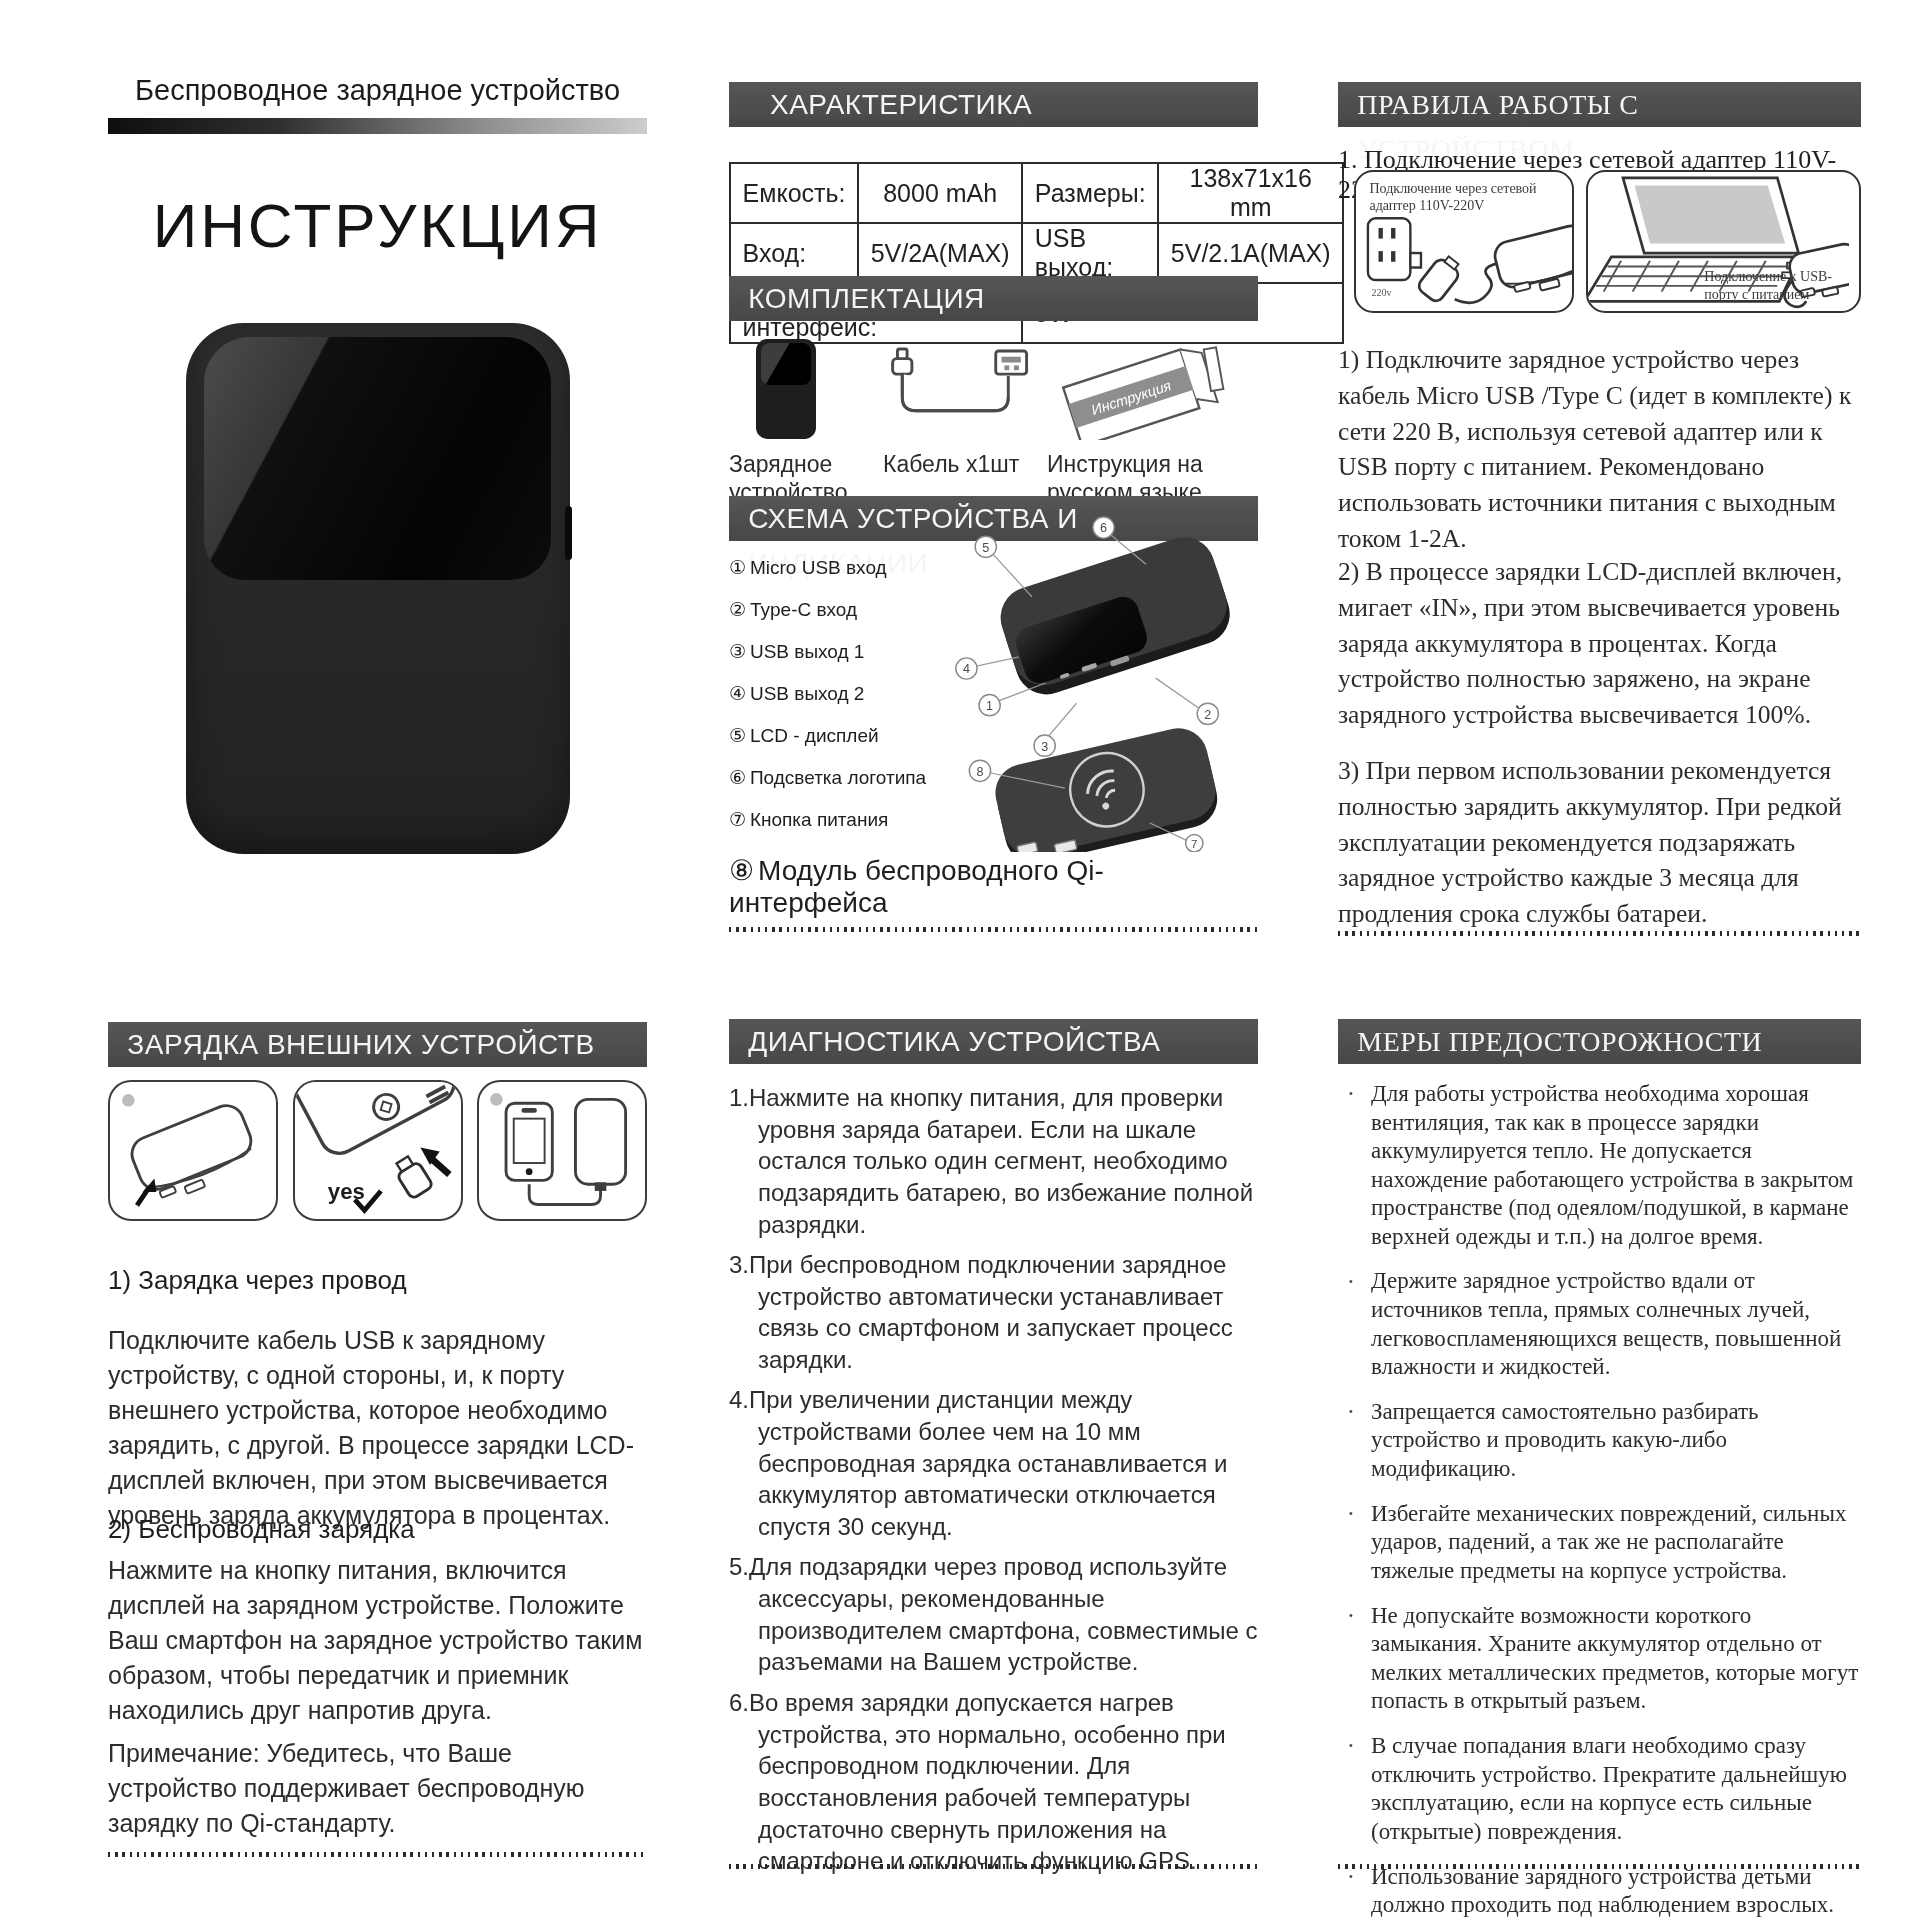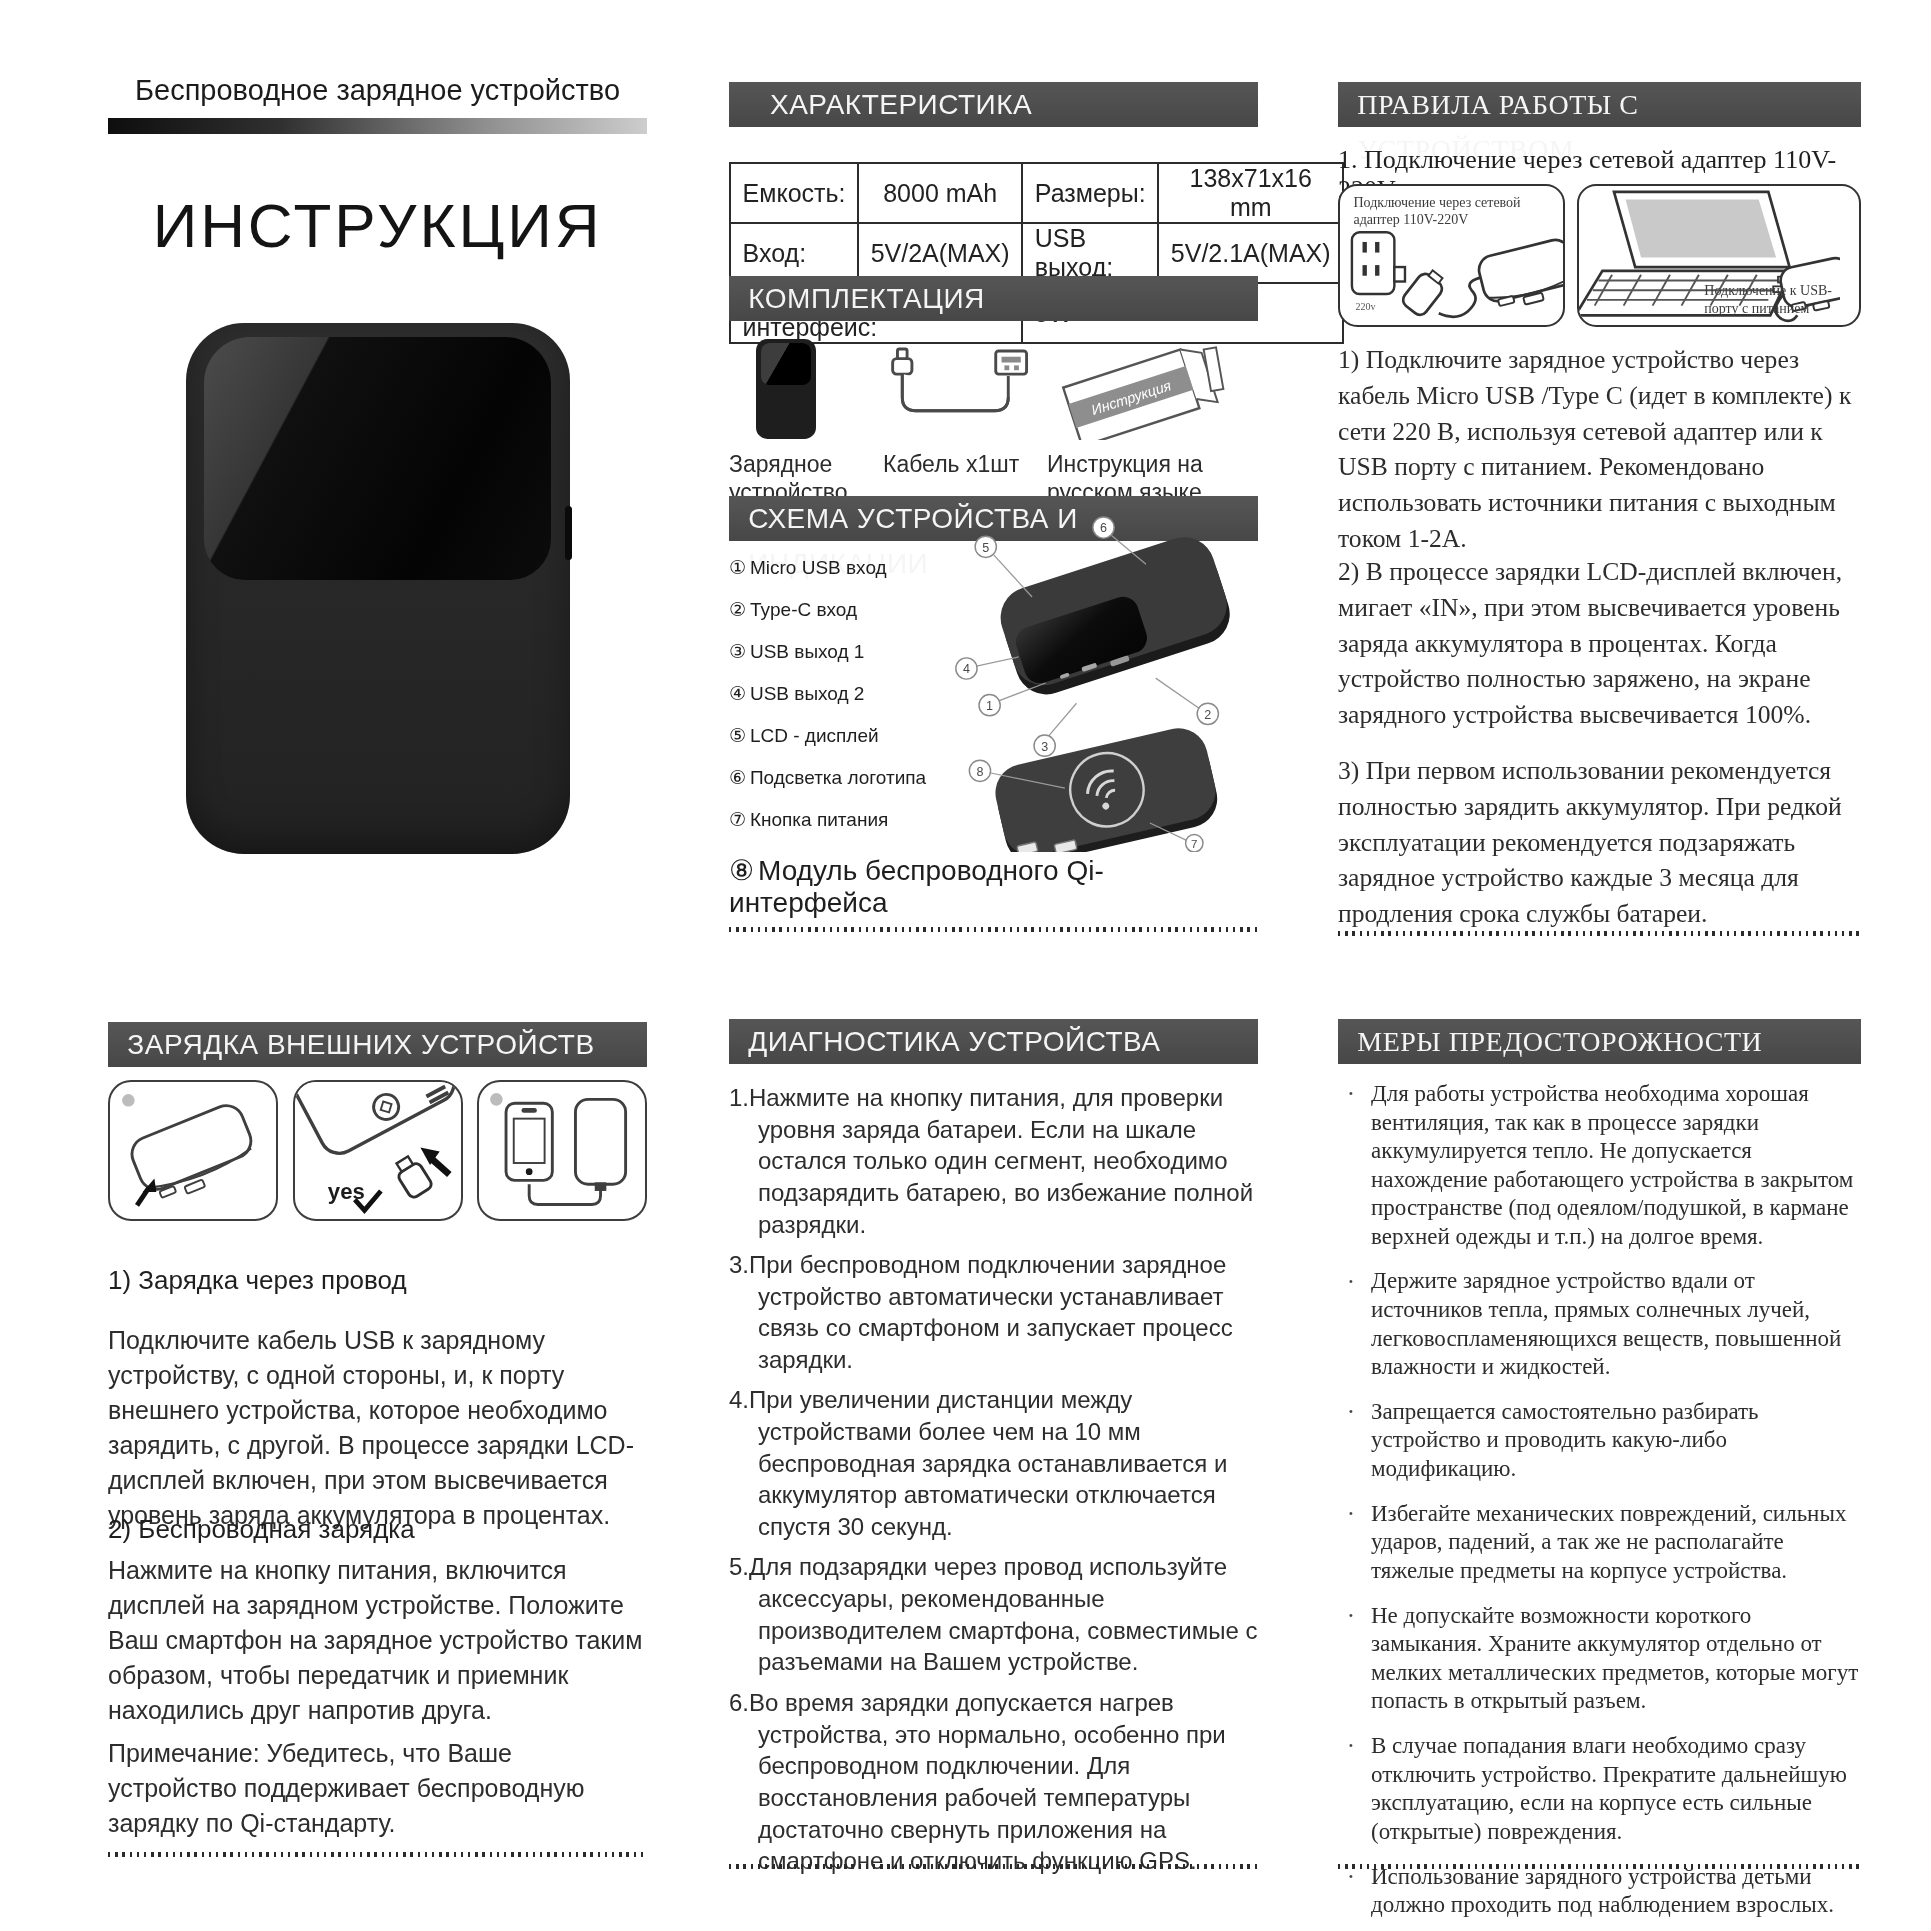--- a/index.html
+++ b/index.html
@@ -71,21 +71,21 @@
   #m-diagram { position:absolute; top:452px; right:0; }
   #m-dots-top { top:867px; }
   #m-bar-diag { top:959px; }
   #m-diag-list { top:1022px; }
   .diag-p { font-size:24px; line-height:1.32; color:#2d2d2d; padding-left:29px; text-indent:-29px; margin-bottom:8.7px; }
   #m-dots-bottom { top:1804px; }
 
   
   #r-bar-rules { top:22px; }
   #r-subtitle { top:85px; font-size:26px; color:#1f1f1f; }
-  #r-figs { top:124px; display:flex; gap:11.6px; }
+  #r-figs { top:110px; display:flex; gap:11.6px;margin-left:16px; }
   .fig-box { border:2.9px solid #333; border-radius:19.3px; background:#fff; position:relative; overflow:hidden; }
   #r-fig1 { width:243px; height:143px; }
   #r-fig2 { width:304px; height:143px; }
   .fig-cap { position:absolute; font-size:14px; line-height:1.25; color:#3c3c3c; }
   #r-fig1-cap { top:7.7px; left:13.5px; width:193px; }
   #r-fig1-outlet { position:absolute; left:15.4px; bottom:13.5px; font-size:10px; color:#555; }
   #r-fig2-cap { bottom:7.7px; right:9.7px; width:145px; text-align:left; }
   .r-p { font-size:25.6px; line-height:1.40; color:#2d2d2d; }
   #r-p1 { top:282px; }
   #r-p2 { top:494px; }

